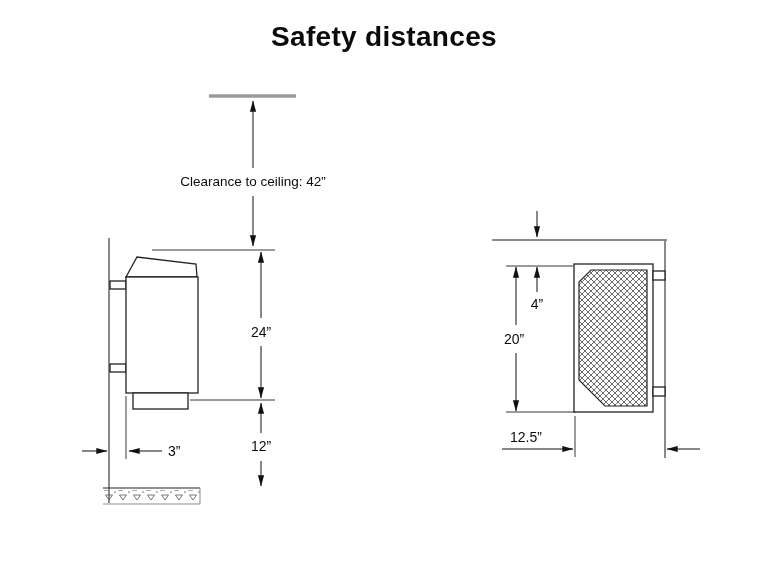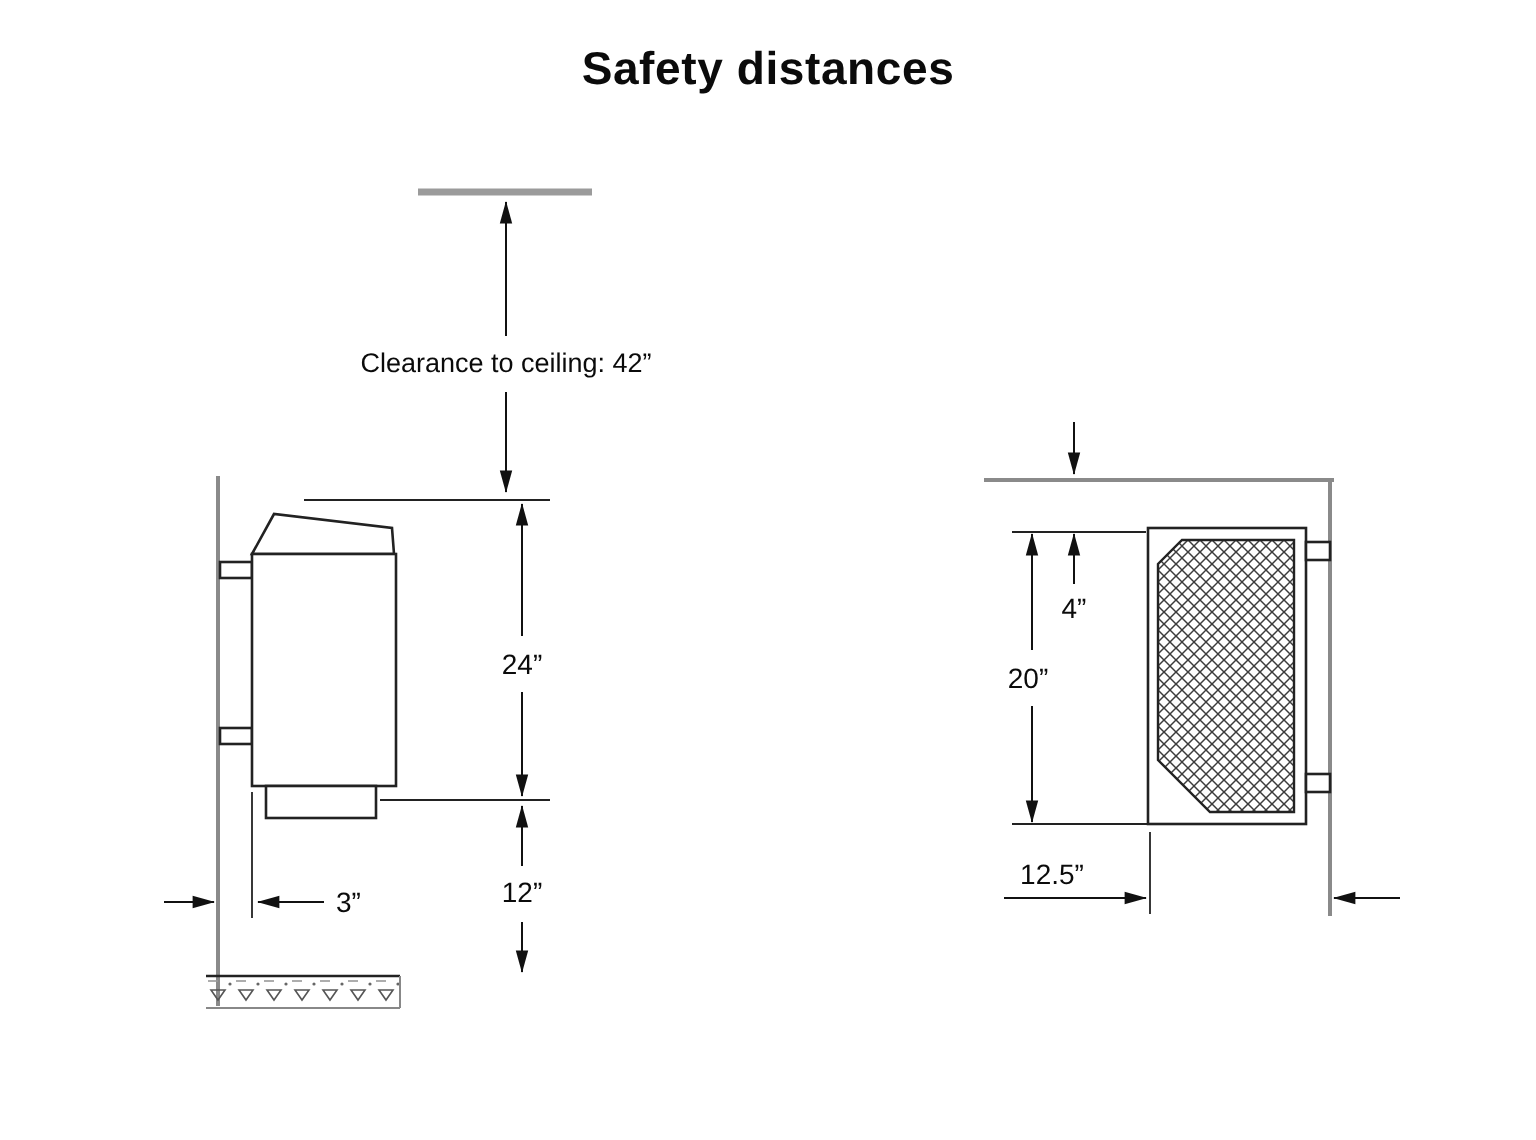--- a/index.html
+++ b/index.html
@@ -2,21 +2,21 @@
 <html><head>
 <meta charset="utf-8">
 <style>
   html,body{margin:0;padding:0;background:#ffffff;}
   body{
     width:768px;height:570px;position:relative;overflow:hidden;
     font-family:"Liberation Sans",sans-serif;
   }
   .title{
     position:absolute;top:21px;left:0;right:0;margin:0;
-    text-align:center;font-size:23px;font-weight:600;
+    text-align:center;font-size:28px;font-weight:600;
     letter-spacing:.3px;color:#0b0b0b;
   }
   svg{position:absolute;top:0;left:0;}
   .dim-text{font-size:14px;fill:#0b0b0b;}
   .label-text{font-size:13.5px;fill:#0b0b0b;}
   .thin{stroke:#222;stroke-width:0.9;}
   .dim{stroke:#111;stroke-width:1;}
   .outline{stroke:#222;stroke-width:1.3;fill:#ffffff;}
   .wall{stroke:#8a8a8a;stroke-width:2;}
 </style>

